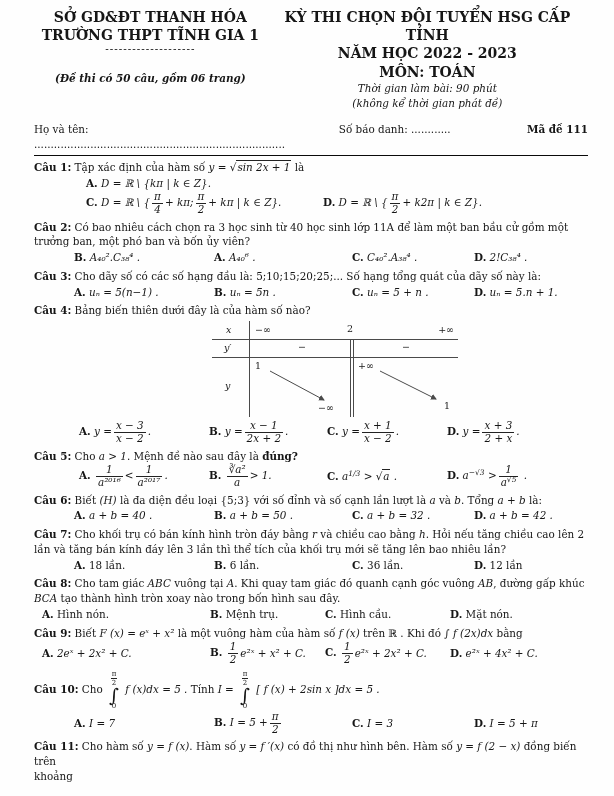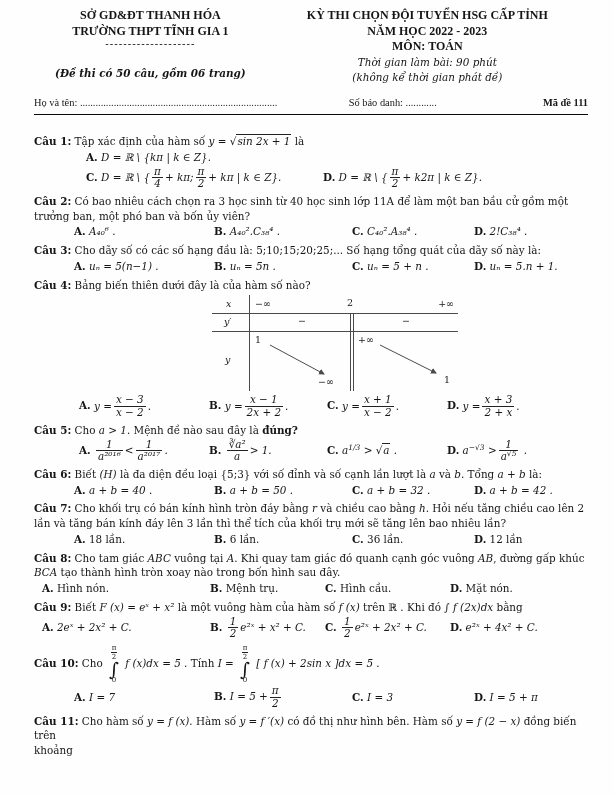--- a/index.html
+++ b/index.html
@@ -6,25 +6,25 @@
   body { background:#e8e8e8; }
   .page {
     width:614px; height:796px; background:#fefefe; color:#161616;
     font-family:"DejaVu Serif","Liberation Serif",serif;
     font-size:10.4px; line-height:1.42;
     padding:8px 26px 0 34px; overflow:hidden; position:relative;
   }
   .hdr { display:flex; }
   .h-left { width:42%; text-align:center; }
   .h-right { width:58%; text-align:center; }
-  .hb { font-weight:bold; font-size:12px; line-height:1.3;font-family:Liberation Serif, serif; }
+  .hb { font-weight:bold; font-size:14px; line-height:1.3; }
   .dashes { letter-spacing:1px; line-height:1; }
   .note { font-style:italic; font-weight:bold; margin-top:16px; }
   .time { font-style:italic; }
-  .inforow { display:flex; align-items:baseline; border-bottom:1.7px solid #0a0a0a; padding:12px 0 3px 0; margin-bottom:19px;font-family:Liberation Serif, serif; }
+  .inforow { display:flex; align-items:baseline; border-bottom:1.7px solid #0a0a0a; padding:12px 0 3px 0; margin-bottom:4px; }
   .inf-name { flex:1.62; }
   .inf-sbd { flex:1; }
   .inf-code { font-weight:bold;text-align:right; }
   .q { margin-top:4px; }
   .qtext { margin:0; }
   .ql { font-weight:bold;margin-top:32px; }
   .m { font-style:italic; }
   .up { font-style:normal; }
   .optrow { display:grid; margin:1px 0; align-items:center; }
   .ol { font-weight:bold; font-style:normal; }
@@ -120,22 +120,22 @@
             </span><span>+ k2π | k ∈ Z</span><span>}.</span></span></span>
     </div>
   </div>
 
   <div class="q">
     <p class="qtext">
       <b class="ql">Câu 2:</b>
       <span>Có bao nhiêu cách chọn ra 3 học sinh từ 40 học sinh lớp 11A để làm một ban bầu cử gồm một trưởng ban, một phó ban và bốn ủy viên?</span>
     </p>
     <div class="optrow g-std">
+      <span><b class="ol">B.</b> <span class="m">A₄₀².C₃₈⁴ .</span></span>
       <span><b class="ol">A.</b> <span class="m">A₄₀⁶ .</span></span>
-      <span><b class="ol">B.</b> <span class="m">A₄₀².C₃₈⁴ .</span></span>
       <span><b class="ol">C.</b> <span class="m">C₄₀².A₃₈⁴ .</span></span>
       <span><b class="ol">D.</b> <span class="m">2!C₃₈⁴ .</span></span>
     </div>
   </div>
 
   <div class="q">
     <p class="qtext">
       <b class="ql">Câu 3:</b>
       <span>Cho dãy số có các số hạng đầu là: 5;10;15;20;25;... Số hạng tổng quát của dãy số này là:</span>
     </p>

